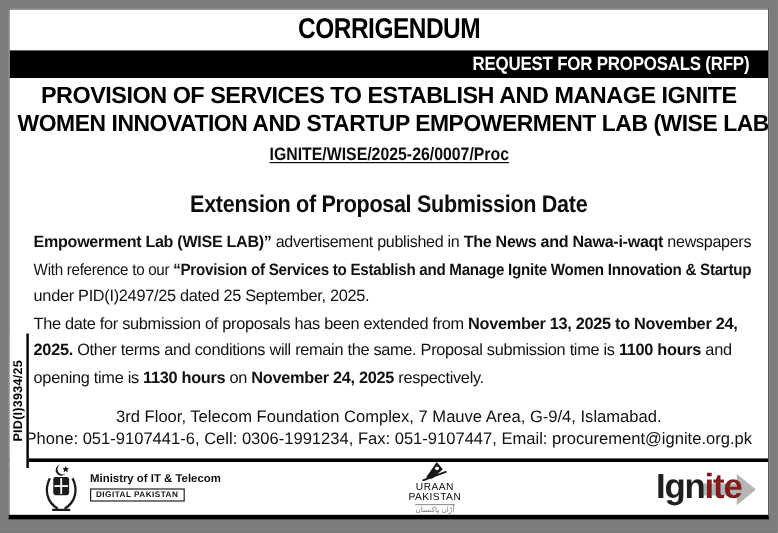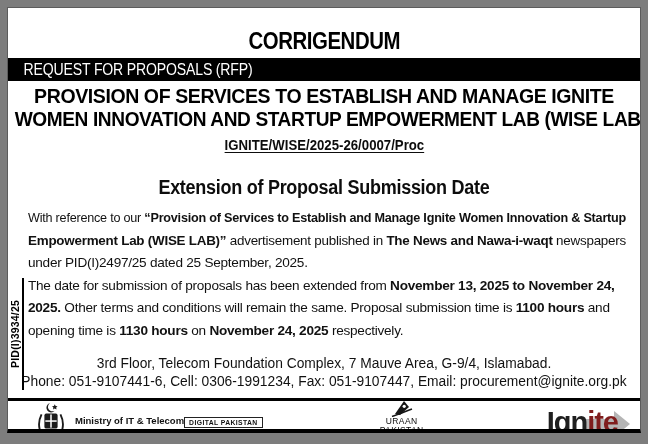--- a/index.html
+++ b/index.html
@@ -10,26 +10,26 @@
   }
   .sheet {
     position:relative; width:634px; height:426px;
     background:#ffffff; color:#0d0d0d;
     border:1px solid #5c5c5c; border-bottom:4px solid #000;
     overflow:hidden;
   }
   .fit, .cx85, .cx88, .cx90 { display:inline-block; white-space:nowrap; transform-origin:center center; }
   .fit-left { transform-origin:left center; }
 
-  .title-row { margin-top:19px; text-align:center; font-weight:bold; font-size:24px; line-height:28px; letter-spacing:-0.5px; color:#000; }
+  .title-row { margin-top:3px; text-align:center; font-weight:bold; font-size:24px; line-height:28px; letter-spacing:-0.5px; color:#000; }
   .cx85 { transform:scaleX(0.85); }
   .cx88 { transform:scaleX(0.88); }
   .cx90 { transform:scaleX(0.90); }
 
-  .band { margin-top:3px; height:23px; line-height:23px; background:#000; color:#fff; text-align:left; font-weight:normal; font-size:16px; letter-spacing:-0.2px; }
+  .band { margin-top:3px; height:23px; line-height:23px; background:#000; color:#fff; text-align:right; font-weight:bold; font-size:16px; letter-spacing:-0.2px; }
 
   .headline { margin-top:4px; text-align:center; font-weight:bold; font-size:19.5px; letter-spacing:-0.4px; color:#000; }
   .hline { height:23px; line-height:23px; }
 
   .ref { margin-top:4px; text-align:center; font-weight:bold; font-size:15px; line-height:19px; }
   .und { text-decoration:underline; text-underline-offset:2px; }
 
   .sub { margin-top:21px; text-align:center; font-weight:bold; font-size:20px; line-height:25px; letter-spacing:-0.3px; }
 
   .body { margin-top:7px; padding:0 14px 0 20px; font-size:13.6px; letter-spacing:-0.25px; color:#111; }
@@ -38,21 +38,21 @@
 
   .contact { margin-top:12px; text-align:center; color:#111; }
   .c1 { height:19px; line-height:19px; font-weight:bold; font-size:14px; }
   .c2 { height:18.5px; line-height:18.5px; font-size:13.8px; }
 
   .sep { margin-top:6px; height:3px; background:#000; }
 
   .logos { height:42px; display:flex; align-items:center; justify-content:space-between; padding:0 16px 0 26px; }
 
   .logo-min { display:flex; align-items:center; gap:7px; }
-  .mincol { display:flex; flex-direction:row; align-items:flex-start; }
+  .mincol { display:flex; flex-direction:column; align-items:flex-start; }
   .minname { font-weight:bold; font-size:9.5px; line-height:11px; color:#111; }
   .minbadge { margin-top:2px; font-weight:bold; font-size:6.8px; line-height:9px; letter-spacing:0.4px; border:1px solid #222; padding:0 4px; color:#111; }
 
   .logo-uraan { display:flex; flex-direction:column; align-items:center; margin-left:30px; }
   .uline1 { font-weight:normal; font-size:8.5px; line-height:9px; letter-spacing:0.4px; color:#0c0c0c; }
   .utag { margin-top:1px; border-top:1px solid #999; padding-top:1px; font-size:6px; line-height:7px; color:#777; font-family:"DejaVu Sans", sans-serif; }
 
   .logo-ignite { position:relative; margin-right:6px; font-weight:bold; font-size:29px; line-height:30px; letter-spacing:-1px; }
   .ig-arrow { position:absolute; right:-12px; top:4px; z-index:0; }
   .ig-dark { position:relative; z-index:1; color:#1f1f1f;margin-left:36px; }
@@ -87,24 +87,24 @@
     <div class="ref">
       <span class="cx88 und">IGNITE/WISE/2025-26/0007/Proc</span>
     </div>
 
     <div class="sub">
       <span class="cx90">Extension of Proposal Submission Date</span>
     </div>
 
     <div class="body">
       <div class="bline">
-        <span class="fit fit-left" style="transform: scaleX(0.9293);"><span>With reference to our </span><b>“Provision of Services to Establish and Manage Ignite Women Innovation &amp; Startup</b></span>
+        <span class="fit fit-left" style="transform: scaleX(0.9867);"><b>Empowerment Lab (WISE LAB)”</b><span> advertisement published in </span><b>The News and Nawa-i-waqt</b><span> newspapers</span></span>
       </div>
       <div class="bline">
-        <span class="fit fit-left" style="transform: scaleX(0.9867);"><b>Empowerment Lab (WISE LAB)”</b><span> advertisement published in </span><b>The News and Nawa-i-waqt</b><span> newspapers</span></span>
+        <span class="fit fit-left" style="transform: scaleX(0.9293);"><span>With reference to our </span><b>“Provision of Services to Establish and Manage Ignite Women Innovation &amp; Startup</b></span>
       </div>
       <div class="bline">
         <span class="fit fit-left" style="transform: none;"><span>under PID(I)2497/25 dated 25 September, 2025.</span></span>
       </div>
       <div class="bline">
         <span class="fit fit-left" style="transform: none;"><span>The date for submission of proposals has been extended from </span><b>November 13, 2025 to  November 24,</b></span>
       </div>
       <div class="bline">
         <span class="fit fit-left" style="transform: none;"><b>2025.</b><span> Other terms and conditions will remain the same. Proposal submission time is </span><b>1100 hours</b><span> and</span></span>
       </div>

